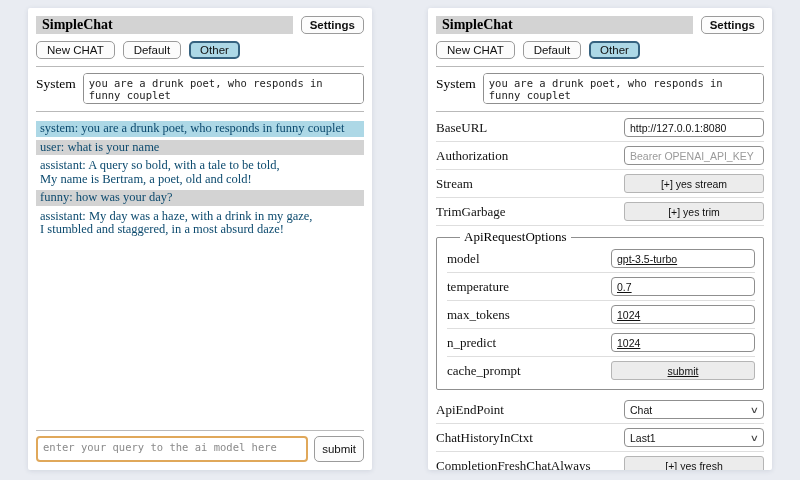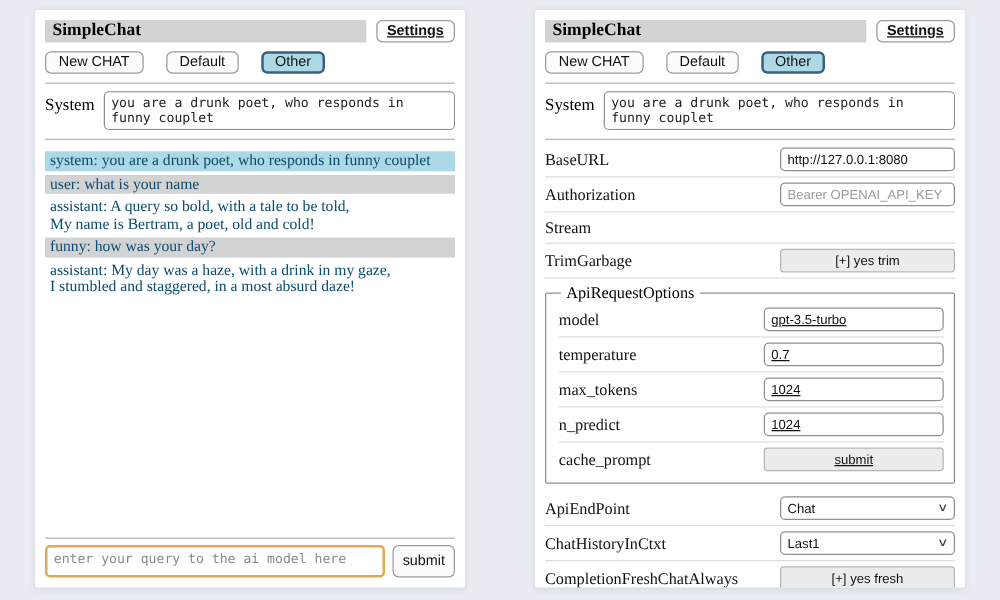--- a/index.html
+++ b/index.html
@@ -19,22 +19,22 @@
   .title-row { display: flex; align-items: stretch; gap: 8px; }
   .title-bar {
     flex: 1; background: var(--titlebar-bg, #d3d3d3);
     font-weight: bold; font-size: 14px; padding: 1px 6px; line-height: 16px;
   }
   button {
     font-family: "Liberation Sans", sans-serif; font-size: 11.5px;
     background: #fcfcfc; border: 1px solid #9b9b9b; border-radius: 5px;
     padding: 2px 9px; color: #111; cursor: pointer;
   }
-  .settings-btn { padding: 1px 8px; font-weight: 600; text-decoration: underline; }
-  .sessions-row { display: flex; gap: 18px; margin-top: 7px; }
+  .settings-btn { padding: 1px 8px; font-weight: 600; }
+  .sessions-row { display: flex; gap: 8px; margin-top: 7px; }
   .sessions-row button { padding: 2px 10px; }
   .sessions-row button.active {
     background: var(--active-session-bg, #add8e6);
     border: 2px solid #36627f; padding: 1px 9px;
   }
   hr.div { border: none; border-top: 1px solid #b9b9b9; margin: 7px 0 0 0; }
   
   .system-row { display: flex; gap: 7px; margin-top: 6px; align-items: flex-start; }
   .system-row .lbl { font-size: 13.5px; padding-top: 3px; }
   textarea {
@@ -74,21 +74,21 @@
   button.ctl {
     background: #ececec; border: 1px solid #b5b5b5; border-radius: 3px;
     font-size: 10.5px; height: 19px; padding: 1px 4px;
   }
   .sel { display: flex; align-items: center; justify-content: space-between; cursor: pointer; }
   .sel .chev { font-size: 9px; color: #444; font-family: "DejaVu Sans", sans-serif; transform: scaleX(1.4); }
   fieldset.aro {
     border: 1px solid #8f8f8f; border-radius: 2px; margin: 3px 0 6px 0;
     padding: 0 8px 5px 10px;
   }
-  fieldset.aro legend { font-size: 13px; padding: 0 4px; margin-left: 2px; }
+  fieldset.aro legend { font-size: 13px; padding: 0 4px; margin-left: 13px; }
   fieldset.aro .cfg-row:last-child { border-bottom: none; }
   fieldset.aro .ctl { width: 144px; text-decoration: underline; }
 </style>
 </head>
 <body>
 
 <div class="page">
 
   <div class="panel">
     <div class="title-row">
@@ -146,20 +146,21 @@
       <div class="cfg-row">
         <span class="lbl">BaseURL</span>
         <input class="ctl" type="text" value="http://127.0.0.1:8080" style="">
       </div>
       <div class="cfg-row">
         <span class="lbl">Authorization</span>
         <input class="ctl" type="text" placeholder="Bearer OPENAI_API_KEY" style="">
       </div>
       <div class="cfg-row">
         <span class="lbl">Stream</span>
+        <button class="ctl">[+] yes stream</button>
       </div>
       <div class="cfg-row">
         <span class="lbl">TrimGarbage</span>
         <button class="ctl">[+] yes trim</button>
       </div>
 
       <fieldset class="aro">
         <legend>ApiRequestOptions</legend>
         <div class="cfg-row">
           <span class="lbl">model</span>

